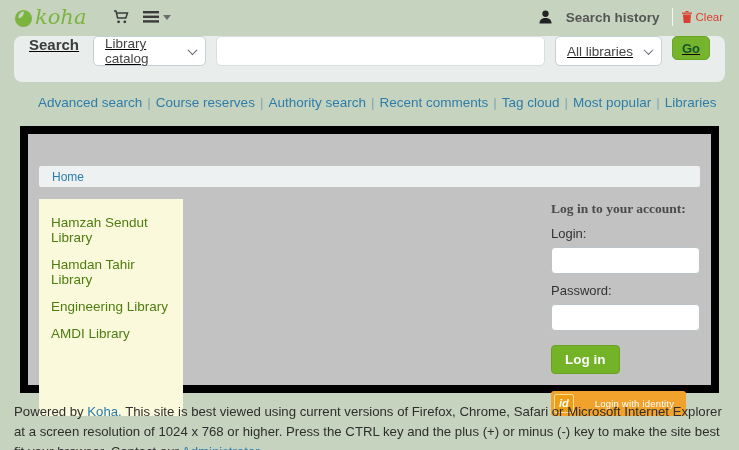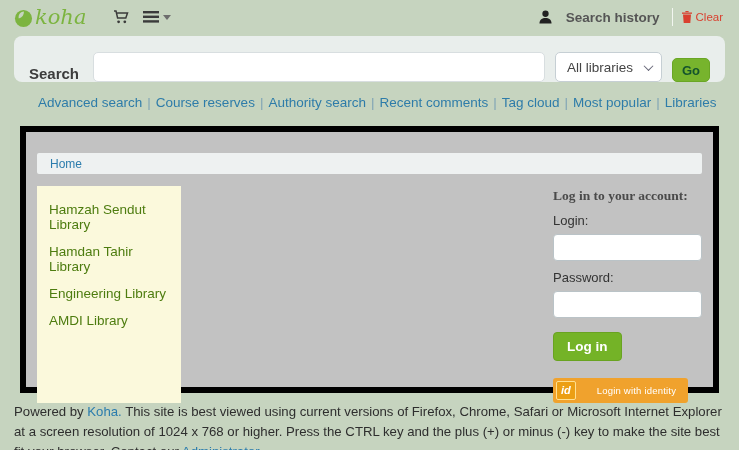--- a/index.html
+++ b/index.html
@@ -43,23 +43,24 @@
   }
   .topbar-divider { width: 1px; height: 18px; background: #f2f6f0; margin: 0 9px 0 2px; }
   .clear-link { color: #d9402f; font-size: 11.5px; display: inline-flex; align-items: flex-end; gap: 4px; }
 
   
   .searchbar {
     margin: 4px 14px 0 14px;
     height: 46px;
     background: #e9eeec;
     border-radius: 8px;
-    display: flex; align-items: flex-end;
+    display: flex; align-items: flex-start;
     padding: 0 15px;
     gap: 10px;
+    text-decoration: underline;
   }
   .search-label { font-weight: bold; font-size: 15px; color: #3c3c3c; margin-right: 4px; }
   .fakeselect {
     background: #fff;
     border: 1px solid #c6cfd4;
     border-radius: 5px;
     height: 30px;
     display: flex; align-items: center; justify-content: space-between;
     padding: 0 9px 0 11px;
     font-size: 13.5px; color: #444;
@@ -96,22 +97,22 @@
     font-size: 13.5px;
   }
   .navlinks a { color: #2e7ca9; }
   .nav-sep { color: #7fa3b5; padding: 0 5px; }
 
   
   .main {
     margin: 16px 20px 0 20px;
     height: 267px;
     background: #c2c2c2;
-    border: 6px solid #000000;
-    padding: 21px 11px 0 11px;
+    border: 8px solid #000000;
+    padding: 32px 11px 0 11px;
   }
   .breadcrumb {
     height: 21px;
     background: #eef1f1;
     border-radius: 2px;
     display: flex; align-items: center;
     padding: 0 13px;
     font-size: 12px;
   }
   .breadcrumb a { color: #2b7cad; }
@@ -222,20 +223,24 @@
           <path d="M1 3.5h8l-.7 8.5H1.7Z"></path>
         </svg>
       </span>
       <span>Clear</span>
     </a>
   </div>
 </div>
 
 <div class="searchbar">
   <span class="search-label">Search</span>
+  <div class="fakeselect sel-catalog">
+    <span>Library catalog</span>
+    <span class="chevron"></span>
+  </div>
   <input class="search-input" type="text" placeholder="" style="">
   <div class="fakeselect sel-library">
     <span>All libraries</span>
     <span class="chevron"></span>
   </div>
   <button class="go-btn">Go</button>
 </div>
 
 <div class="navlinks">
   <a>Advanced search</a><span class="nav-sep">|</span><a>Course reserves</a><span class="nav-sep">|</span><a>Authority search</a><span class="nav-sep">|</span><a>Recent comments</a><span class="nav-sep">|</span><a>Tag cloud</a><span class="nav-sep">|</span><a>Most popular</a><span class="nav-sep">|</span><a>Libraries</a>

